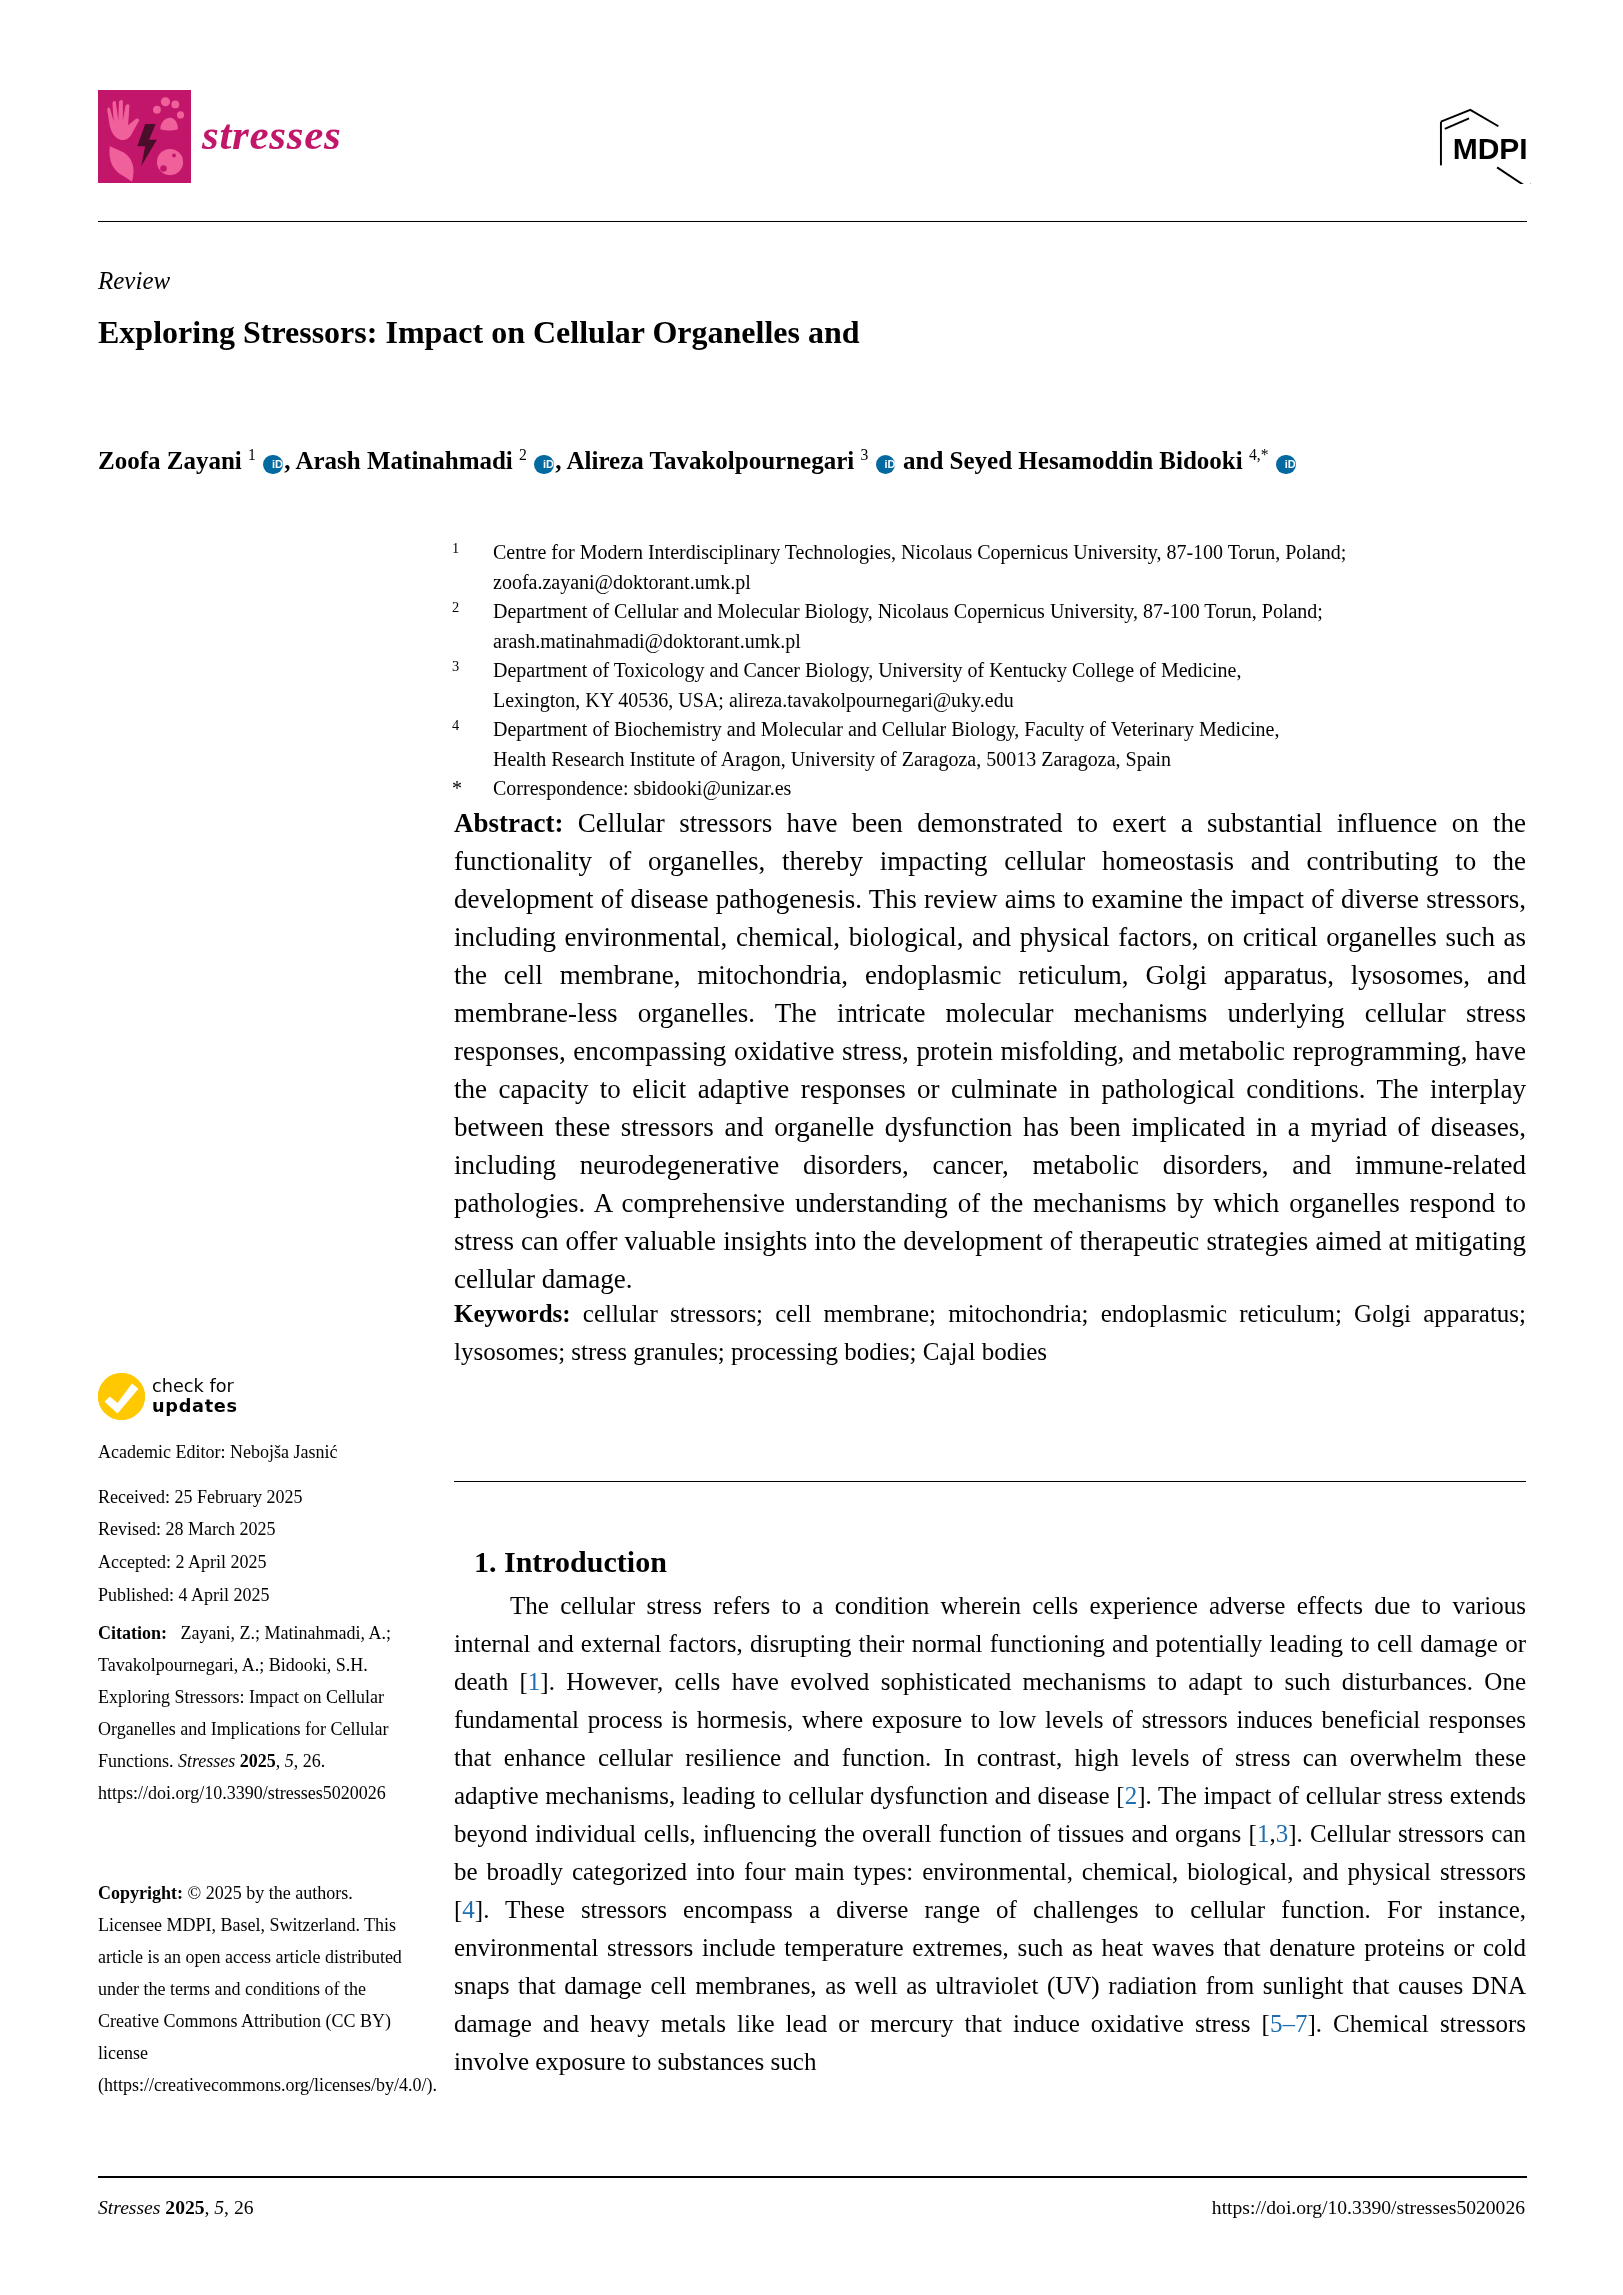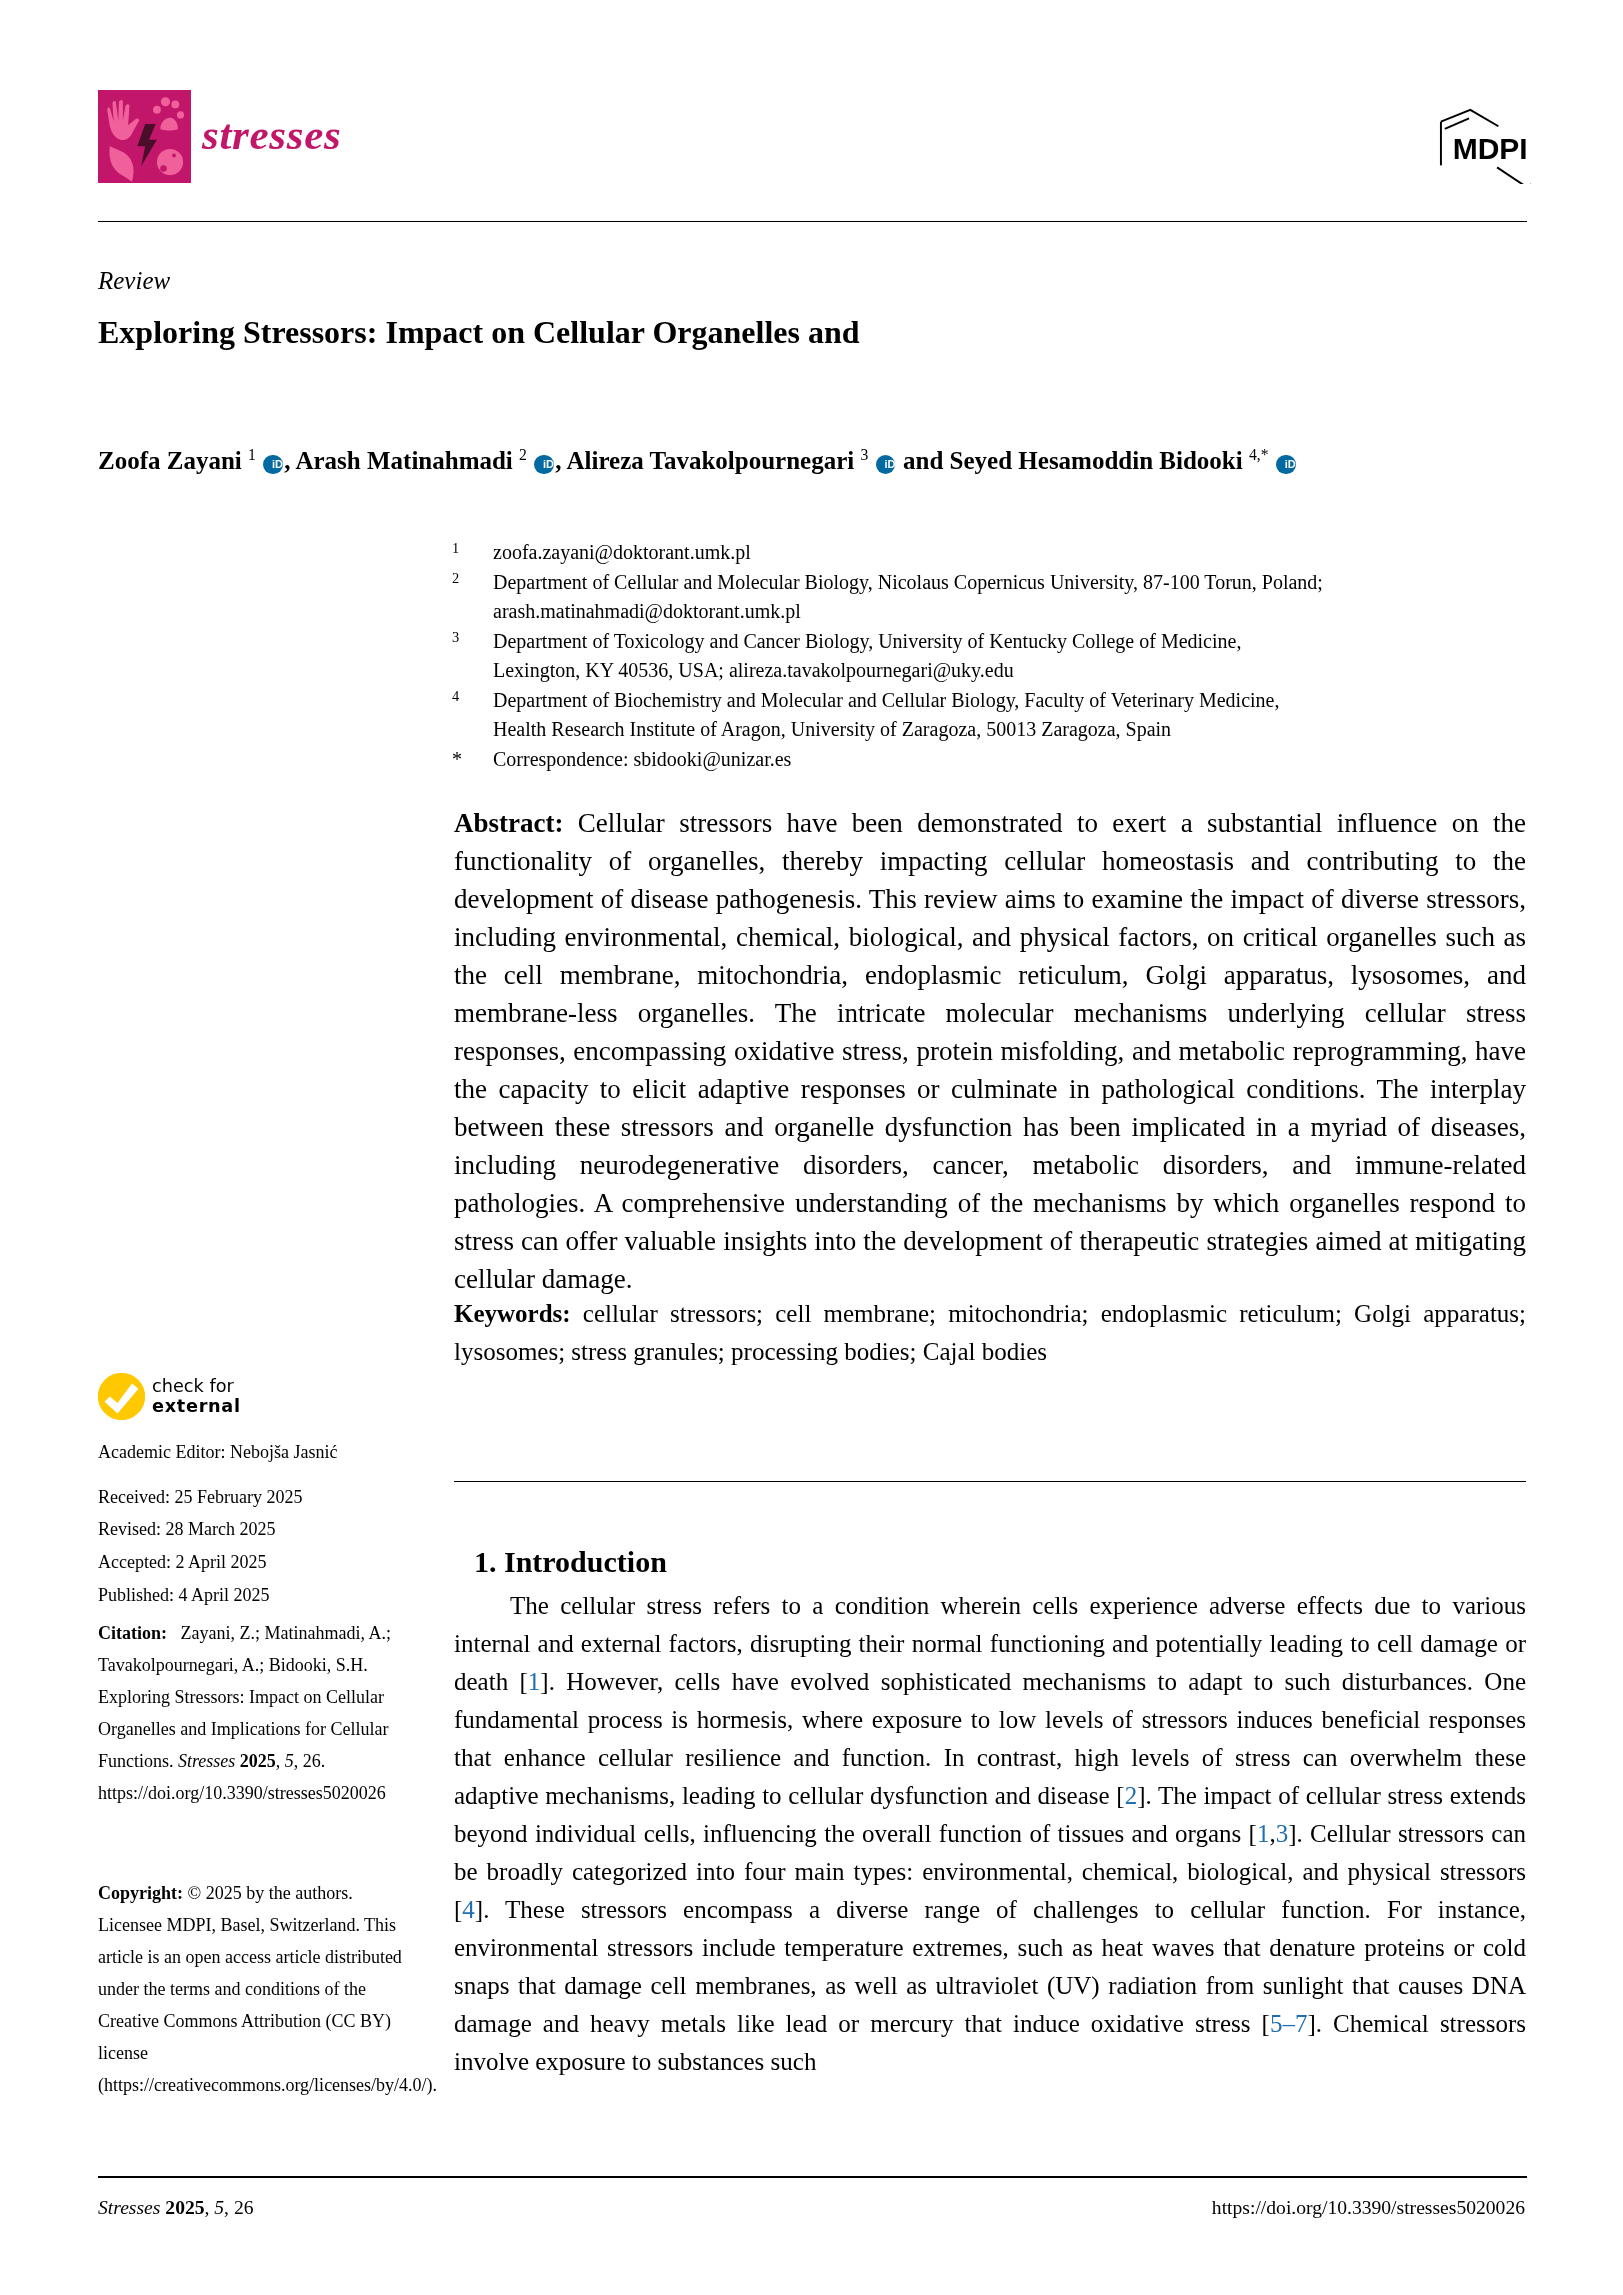--- a/index.html
+++ b/index.html
@@ -87,20 +87,21 @@
   <sup>3</sup>
   <span class="orcid">iD</span><span> and </span>
   <span>Seyed Hesamoddin Bidooki</span>
   <sup>4,*</sup>
   <span class="orcid">iD</span>
 </div>
 
 <div class="abs affils">
   <div class="affil">
     <span class="num">1</span>
+    <div>Centre for Modern Interdisciplinary Technologies, Nicolaus Copernicus University, 87-100 Torun, Poland;</div>
     <div>zoofa.zayani@doktorant.umk.pl</div>
   </div>
   <div class="affil">
     <span class="num">2</span>
     <div>Department of Cellular and Molecular Biology, Nicolaus Copernicus University, 87-100 Torun, Poland;</div>
     <div>arash.matinahmadi@doktorant.umk.pl</div>
   </div>
   <div class="affil">
     <span class="num">3</span>
     <div>Department of Toxicology and Cancer Biology, University of Kentucky College of Medicine,</div>
@@ -135,21 +136,21 @@
 </div>
 
 <div class="abs check">
   <svg width="47" height="47" viewBox="0 0 72 72">
     <circle cx="36" cy="36" r="36" fill="#ffc800"></circle>
     <path d="M10 44 L30 62 L62 24 L52 16 L30 46 L18 36 Z" fill="#ffffff"></path>
   </svg>
 </div>
 <div class="abs check-text">
   <div>check for</div>
-  <div><b>external</b></div>
+  <div><b>updates</b></div>
 </div>
 
 <div class="abs sidebar" style="top:1440px;">Academic Editor: Nebojša Jasnić</div>
 <div class="abs sidebar" style="top:1485px;">Received: 25 February 2025</div>
 <div class="abs sidebar" style="top:1517px;">Revised: 28 March 2025</div>
 <div class="abs sidebar" style="top:1550px;">Accepted: 2 April 2025</div>
 <div class="abs sidebar" style="top:1583px;">Published: 4 April 2025</div>
 
 <div class="abs sidebar" style="top:1617px; line-height:32px;">
   <span class="b">Citation:</span>&nbsp;&nbsp;

